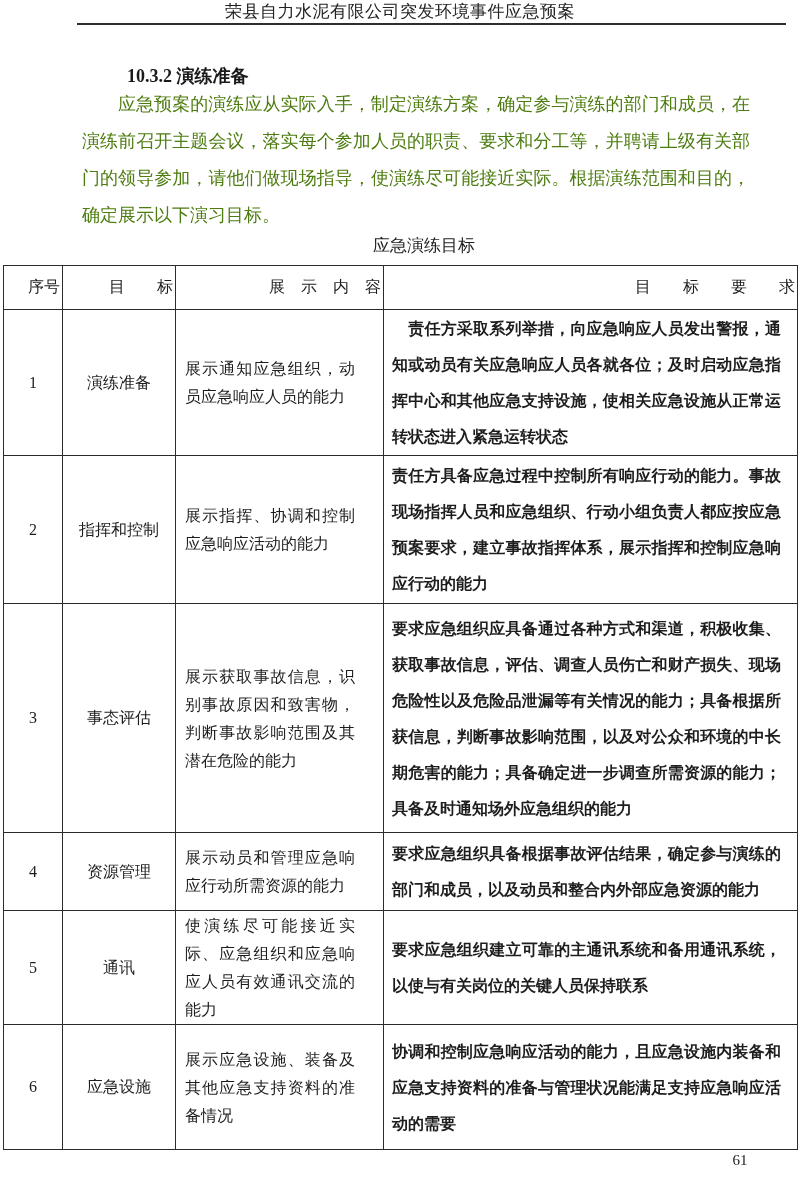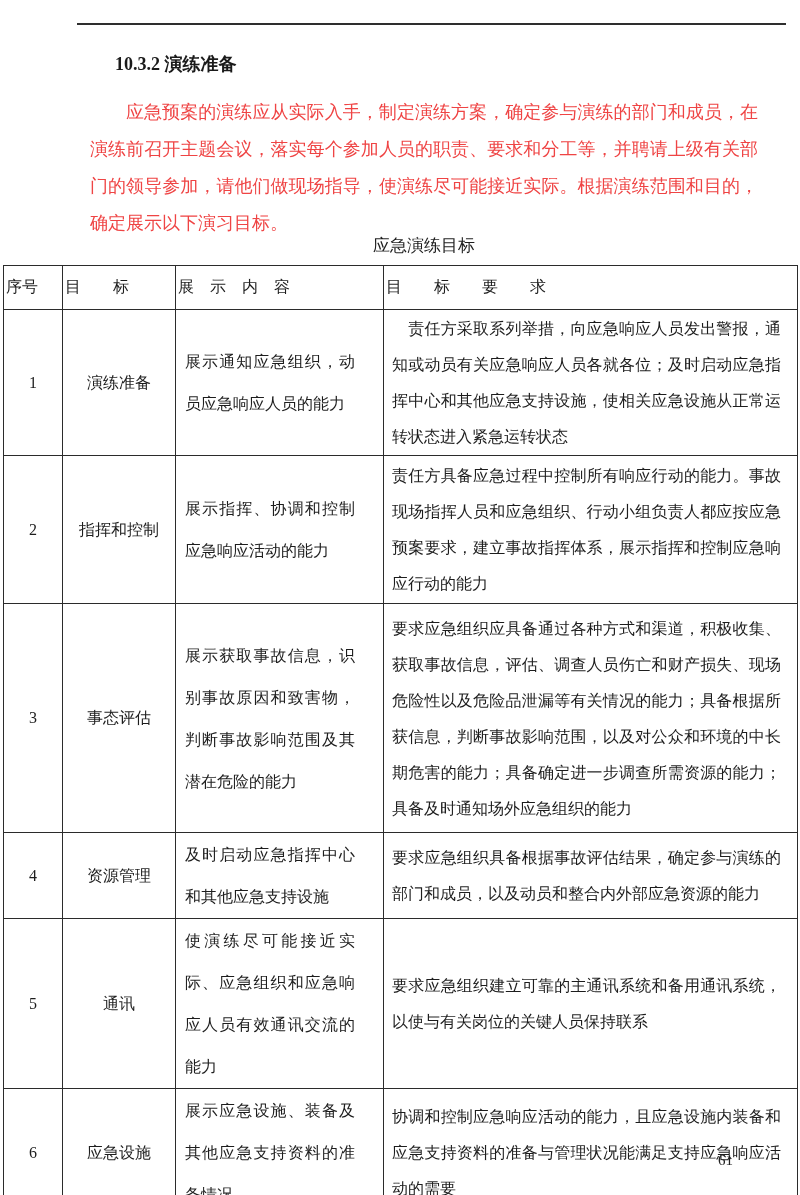--- a/index.html
+++ b/index.html
@@ -19,75 +19,77 @@
     letter-spacing:.5px;color:#222;
   }
   .doc-rule{
     position:absolute;top:23px;left:77px;width:709px;height:0;
     border-top:2.5px solid #2e2e2e;
   }
 
   .section-heading{
     position:absolute;top:52px;left:115px;
     font-size:18px;font-weight:bold;color:#1a1a1a;
-    margin:0;
+    margin:12px;
   }
 
   .body-paragraph{
     position:absolute;top:82px;left:78px;width:668px;
     font-size:18px;line-height:37px;
     text-align:justify;text-indent:2em;
-    color:#ef4444;margin:12px;
+    color:#4d7c0f;margin:4px;
   }
 
   .table-title{
     position:absolute;top:234px;left:0;width:100%;
     text-align:center;font-size:17px;color:#1d1d1d;
     transform:translateX(24px);
   }
 
   table.obj-table{
     position:absolute;top:265px;left:3px;
     width:794px;border-collapse:collapse;table-layout:fixed;
     font-size:16px;color:#1d1d1d;
   }
   .obj-table th,.obj-table td{
     border:1px solid #2b2b2b;
     vertical-align:middle;
     font-weight:normal;
     overflow:hidden;
   }
   .obj-table thead tr{height:44px;}
-  .obj-table th{text-align:left;padding:0 2px;}
+  .obj-table th{text-align:right;padding:0 2px;}
   tr.r1{height:145px;}
   tr.r2{height:148px;}
   tr.r3{height:229px;}
   tr.r4{height:78px;}
   tr.r5{height:108px;}
   tr.r6{height:125px;}
   td.c-no,td.c-target{text-align:center;padding:0 4px;line-height:36px;}
   td.c-content{
-    text-align:justify;line-height:42px;
+    text-align:justify;line-height:28px;
     padding:1px 28px 0 9px;
   }
   td.c-req{
     text-align:justify;line-height:36px;
     padding:1px 16px 0 8px;
+    font-weight:bold;
   }
 
   .page-number{
     position:absolute;top:1152px;left:718px;width:44px;
-    font-size:15px;text-align:left;color:#222;
+    font-size:15px;text-align:center;color:#222;
   }
 </style>
 </head>
 <body>
 
 <div class="page">
 
+  <div class="doc-title">荣县自力水泥有限公司突发环境事件应急预案</div>
   <div class="doc-rule"></div>
 
   <h3 class="section-heading">10.3.2 演练准备</h3>
 
   <p class="body-paragraph">应急预案的演练应从实际入手，制定演练方案，确定参与演练的部门和成员，在演练前召开主题会议，落实每个参加人员的职责、要求和分工等，并聘请上级有关部门的领导参加，请他们做现场指导，使演练尽可能接近实际。根据演练范围和目的，确定展示以下演习目标。</p>
 
   <div class="table-title">应急演练目标</div>
 
   <table class="obj-table">
     <colgroup>
@@ -119,21 +121,21 @@
       </tr>
       <tr class="r3">
         <td class="c-no">3</td>
         <td class="c-target">事态评估</td>
         <td class="c-content">展示获取事故信息，识别事故原因和致害物，判断事故影响范围及其潜在危险的能力</td>
         <td class="c-req">要求应急组织应具备通过各种方式和渠道，积极收集、获取事故信息，评估、调查人员伤亡和财产损失、现场危险性以及危险品泄漏等有关情况的能力；具备根据所获信息，判断事故影响范围，以及对公众和环境的中长期危害的能力；具备确定进一步调查所需资源的能力；具备及时通知场外应急组织的能力</td>
       </tr>
       <tr class="r4">
         <td class="c-no">4</td>
         <td class="c-target">资源管理</td>
-        <td class="c-content">及时启动应急指挥中心和其他应急支持设施</td>
+        <td class="c-content">展示动员和管理应急响应行动所需资源的能力</td>
         <td class="c-req">要求应急组织具备根据事故评估结果，确定参与演练的部门和成员，以及动员和整合内外部应急资源的能力</td>
       </tr>
       <tr class="r5">
         <td class="c-no">5</td>
         <td class="c-target">通讯</td>
         <td class="c-content">使演练尽可能接近实际、应急组织和应急响应人员有效通讯交流的能力</td>
         <td class="c-req">要求应急组织建立可靠的主通讯系统和备用通讯系统，以使与有关岗位的关键人员保持联系</td>
       </tr>
       <tr class="r6">
         <td class="c-no">6</td>

